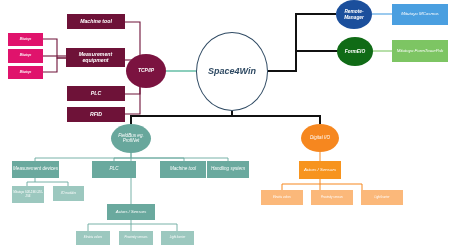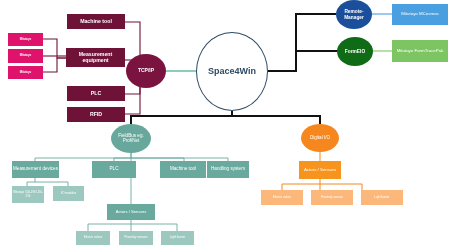--- a/index.html
+++ b/index.html
@@ -2,21 +2,21 @@
 <html><head>
 <meta charset="utf-8">
 <style>
   html,body{margin:0;padding:0;}
   body{
     width:450px;height:250px;
     background:#ffffff;
     font-family:"Liberation Sans", sans-serif;
     overflow:hidden;
   }
-  #diagram{position:relative;width:450px;height:250px;}
+  #diagram{position:relative;width:450px;height:250px;font-style:italic;}
 
   svg#wires{position:absolute;left:0;top:0;width:450px;height:250px;}
 
   .node{
     position:absolute;
     display:flex;align-items:center;justify-content:center;
     text-align:center;
     color:#ffffff;
     line-height:1.08;
     box-sizing:border-box;

